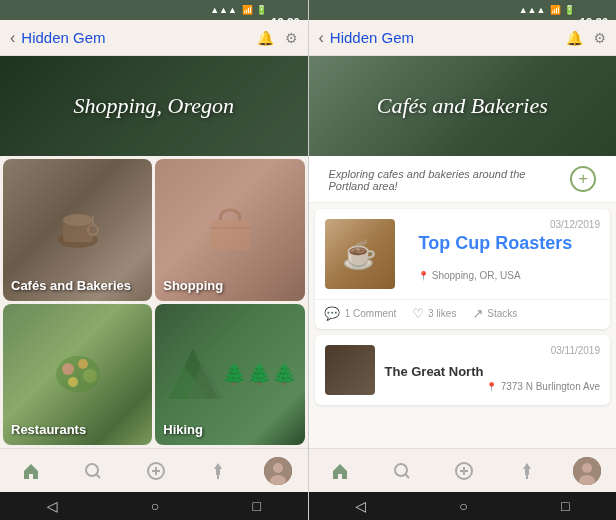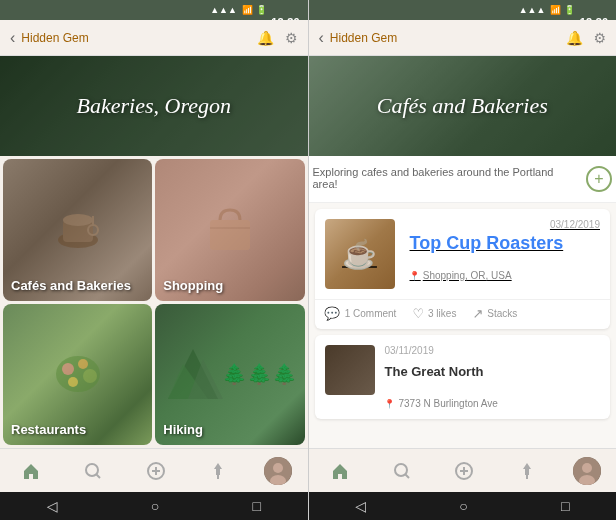--- a/index.html
+++ b/index.html
@@ -53,22 +53,22 @@
       padding: 0 10px;
       border-bottom: 1px solid #ddd;
       flex-shrink: 0;
     }
     .app-header .back-arrow {
       color: #666;
       font-size: 16px;
       margin-right: 6px;
     }
     .app-header .title {
-      font-size: 12px;
-      color: #a16207;
+      font-size: 15px;
+      color: #1d4ed8;
       flex: 1;
     }
     .header-icons {
       display: flex;
       gap: 10px;
     }
     .header-icon {
       color: #888;
       font-size: 14px;
     }
@@ -203,27 +203,28 @@
     
     .detail-content {
       flex: 1;
       overflow-y: auto;
       overflow-x: hidden;
       background: #f9f7f4;
     }
 
     .detail-intro {
       background: white;
-      padding: 10px 4px;
+      padding: 10px 20px;
       font-size: 11px;
       color: #666;
       border-bottom: 1px solid #eee;
       display: flex;
-      align-items: flex-start;
+      align-items: flex-end;
       justify-content: space-between;
+      font-style: italic;
     }
     .add-btn {
       width: 26px;
       height: 26px;
       border: 2px solid #8aaa6a;
       border-radius: 50%;
       display: flex;
       align-items: center;
       justify-content: center;
       color: #8aaa6a;
@@ -235,23 +236,22 @@
 
     .post-card {
       background: white;
       margin: 6px;
       border-radius: 6px;
       box-shadow: 0 1px 3px rgba(0,0,0,0.1);
       overflow: hidden;
     }
     .post-header {
       display: flex;
-      gap: 15px;
+      gap: 24px;
       padding: 10px;
-      text-decoration: underline;
     }
     .post-thumbnail {
       width: 70px;
       height: 70px;
       border-radius: 4px;
       flex-shrink: 0;
       overflow: hidden;
     }
     .post-info {
       flex: 1;
@@ -312,23 +312,23 @@
       padding: 10px;
     }
     .preview-thumb {
       width: 50px;
       height: 50px;
       border-radius: 4px;
       background: linear-gradient(135deg, #4a3a2a, #6a5a4a);
       flex-shrink: 0;
     }
     .preview-info { flex: 1; }
-    .preview-date { font-size: 10px; color: #aaa; text-align: left; }
+    .preview-date { font-size: 10px; color: #aaa; text-align: right; }
     .preview-title { font-size: 13px; font-weight: bold; color: #333; margin-top: 8px; }
-    .preview-loc { font-size: 10px; color: #888; margin-top: 19px; }
+    .preview-loc { font-size: 10px; color: #888; margin-top: 2px; text-align: right; }
 
     
     .detail-hero {
       height: 100px;
       position: relative;
       overflow: hidden;
       flex-shrink: 0;
     }
     .detail-hero-bg {
       width: 100%;
@@ -394,21 +394,21 @@
     <span class="back-arrow">‹</span>
     <span class="title">Hidden Gem</span>
     <div class="header-icons">
       <span class="header-icon">🔔</span>
       <span class="header-icon">⚙</span>
     </div>
   </div>
 
   <div class="hero-banner">
     <div class="hero-bg">
-      <span class="hero-text">Bakeries, Oregon</span>
+      <span class="hero-text">Shopping, Oregon</span>
     </div>
   </div>
 
   <div class="categories-grid">
 
     <div class="category-item cat-cafes">
       <div class="category-bg">
 
         <svg width="60" height="60" viewBox="0 0 60 60" style="opacity:0.5">
           <ellipse cx="30" cy="40" rx="20" ry="8" fill="#6a4a2a"></ellipse>

